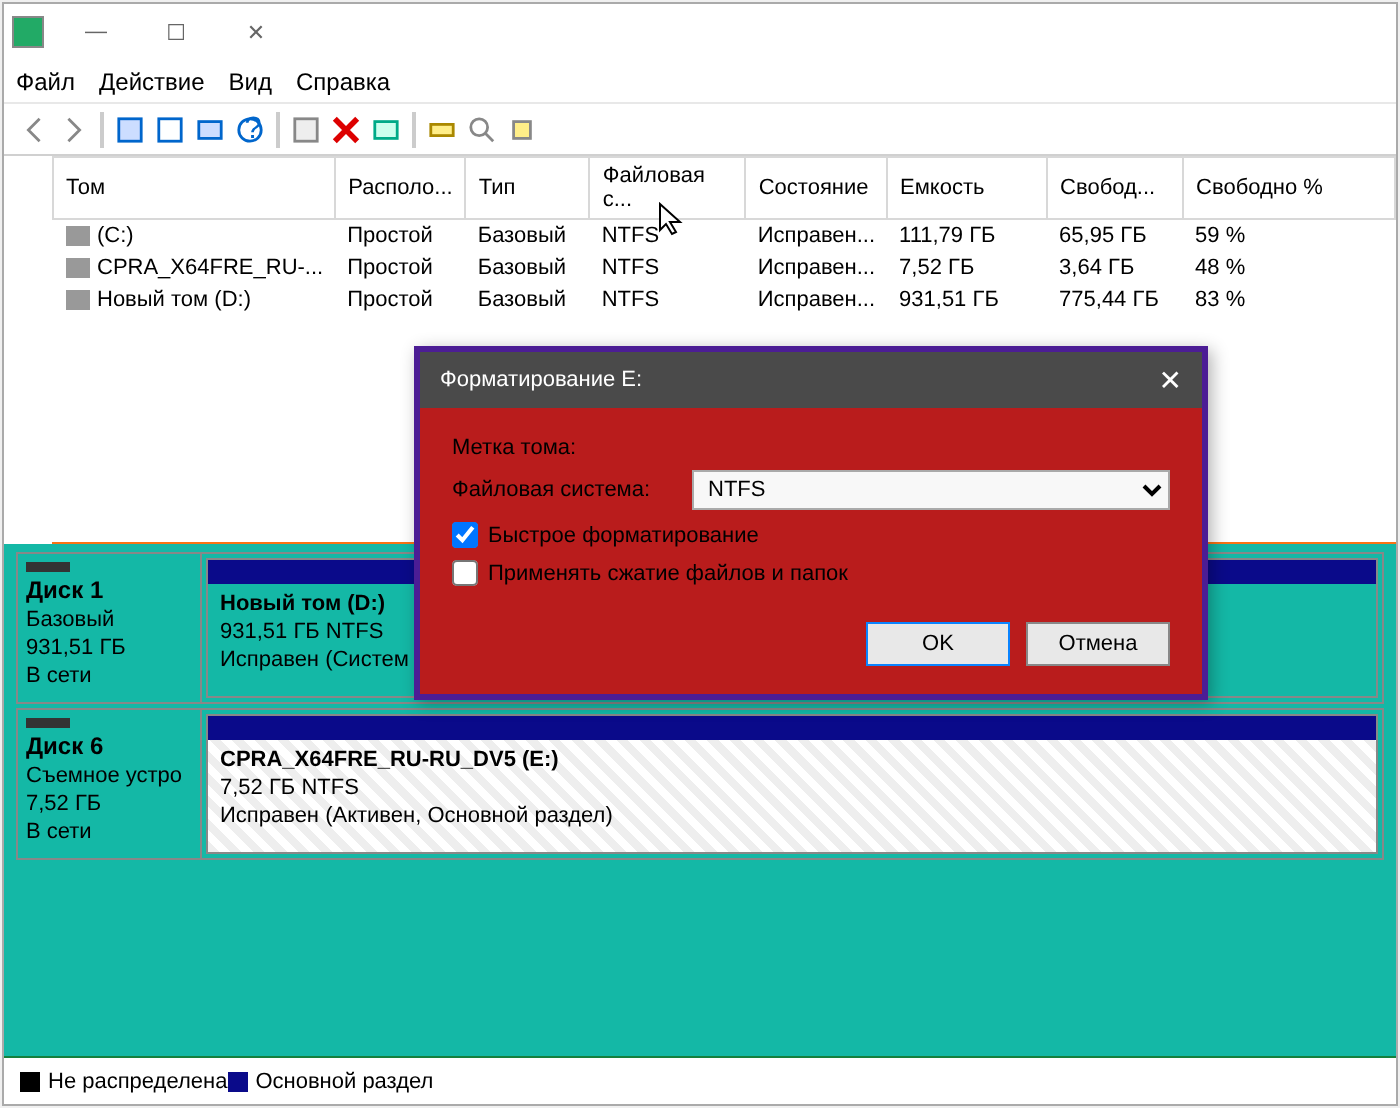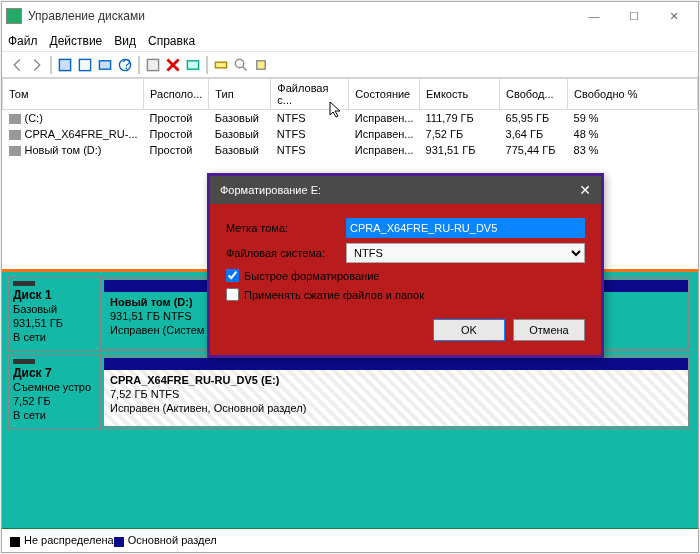--- a/index.html
+++ b/index.html
@@ -8,21 +8,21 @@
 .titlebar { height: 28px; display: flex; align-items: center; padding: 0 4px; background: #fff; }
 .titlebar .app-icon { width: 16px; height: 16px; background: #2a6; border: 1px solid #888; margin-right: 6px; }
 .titlebar .title { flex: 1; color: #333; font-size: 12px; }
 .winbtn { width: 40px; height: 24px; display: flex; align-items: center; justify-content: center; color: #666; cursor: default; }
 .menubar { height: 22px; display: flex; align-items: center; padding: 2px 6px; gap: 12px; background: #fff; border-bottom: 1px solid #e8e8e8; }
 .menubar span { color: #000; font-size: 12px; }
 .toolbar { height: 26px; display: flex; align-items: center; padding: 2px 6px; gap: 2px; background: #fff; border-bottom: 1px solid #d0d0d0; }
 .tbtn { width: 18px; height: 18px; display: flex; align-items: center; justify-content: center; border: 1px solid transparent; }
 .tbtn.sep { width: 1px; height: 18px; background: #ccc; margin: 0 2px; }
 .tbtn svg { width: 14px; height: 14px; }
-.content { flex: 0 0 194px; overflow: hidden; border-bottom: 3px solid #f97316; }
+.content { flex: 0 0 194px; overflow: hidden; border-bottom: 1px solid #f97316; margin-left: 24px; }
 table { width: 100%; border-collapse: collapse; }
 th { text-align: left; padding: 3px 6px; background: #fff; border: 1px solid #d8d8d8; font-weight: normal; font-size: 11px; }
 td { padding: 2px 6px; font-size: 11px; white-space: nowrap; }
 tr.row td:first-child .disk-icon { display: inline-block; width: 12px; height: 10px; background: #999; margin-right: 4px; vertical-align: middle; }
 .disk-panel { flex: 1; overflow-y: auto; background: #14b8a6; padding: 2px; }
 .disk-row { display: flex; border: 1px solid #888; margin: 2px 4px; height: 76px; }
 .disk-label { width: 92px; border-right: 1px solid #888; padding: 4px; font-size: 11px; line-height: 14px; }
 .disk-label b { font-size: 12px; }
 .disk-label .bar { width: 22px; height: 5px; background: #333; margin-bottom: 2px; }
 .partition { flex: 1; margin: 2px; border: 1px solid #888; }
@@ -47,21 +47,20 @@
 .dlg-buttons button { width: 72px; height: 22px; border: 1px solid #888; background: #e8e8e8; font-size: 11px; }
 .dlg-buttons button.primary { border: 1px solid #0a84ff; }
 .cursor { position: absolute; left: 329px; top: 101px; pointer-events: none; }
 </style>
 </head>
 <body>
 
 <div class="window">
   <div class="titlebar">
     <div class="app-icon"></div>
-    <div class="title">Управление дисками</div>
     <div class="winbtn">—</div>
     <div class="winbtn">☐</div>
     <div class="winbtn">✕</div>
   </div>
 
   <div class="menubar">
     <span>Файл</span>
     <span>Действие</span>
     <span>Вид</span>
     <span>Справка</span>
@@ -186,21 +185,21 @@
 
   <div class="disk-panel" id="disk-panel">
       <div class="disk-row">
         <div class="disk-label"><div class="bar"></div><b>Диск 1</b><br>Базовый<br>931,51 ГБ<br>В сети</div>
   <div class="partition ">
           <div class="stripe"></div>
           <div class="inner"><b>Новый том  (D:)</b><br>931,51 ГБ NTFS<br>Исправен (Систем</div>
         </div>
       </div>
       <div class="disk-row">
-        <div class="disk-label"><div class="bar"></div><b>Диск 7</b><br>Съемное устро<br>7,52 ГБ<br>В сети</div>
+        <div class="disk-label"><div class="bar"></div><b>Диск 6</b><br>Съемное устро<br>7,52 ГБ<br>В сети</div>
   <div class="partition hatched">
           <div class="stripe"></div>
           <div class="inner"><b>CPRA_X64FRE_RU-RU_DV5  (E:)</b><br>7,52 ГБ NTFS<br>Исправен (Активен, Основной раздел)</div>
         </div>
       </div>
     </div>
 
   <div class="legend">
     <span><span class="sq" style="background:#000"></span><span>Не распределена</span></span>
     <span><span class="sq" style="background:#0a0a8a"></span><span>Основной раздел</span></span>
@@ -208,21 +207,20 @@
 </div>
 
 <div class="dialog">
   <div class="dlg-title">
     <span>Форматирование E:</span>
     <span class="close">✕</span>
   </div>
   <div class="dlg-body">
     <div class="form-row">
       <div class="lbl">Метка тома:</div>
-      <input type="text" class="selected" value="CPRA_X64FRE_RU-RU_DV5" style="">
     </div>
     <div class="form-row">
       <div class="lbl">Файловая система:</div>
       <select><option>NTFS</option></select>
     </div>
     <div class="chk-row">
       <input type="checkbox" checked="" style="">
       <span>Быстрое форматирование</span>
     </div>
     <div class="chk-row">

